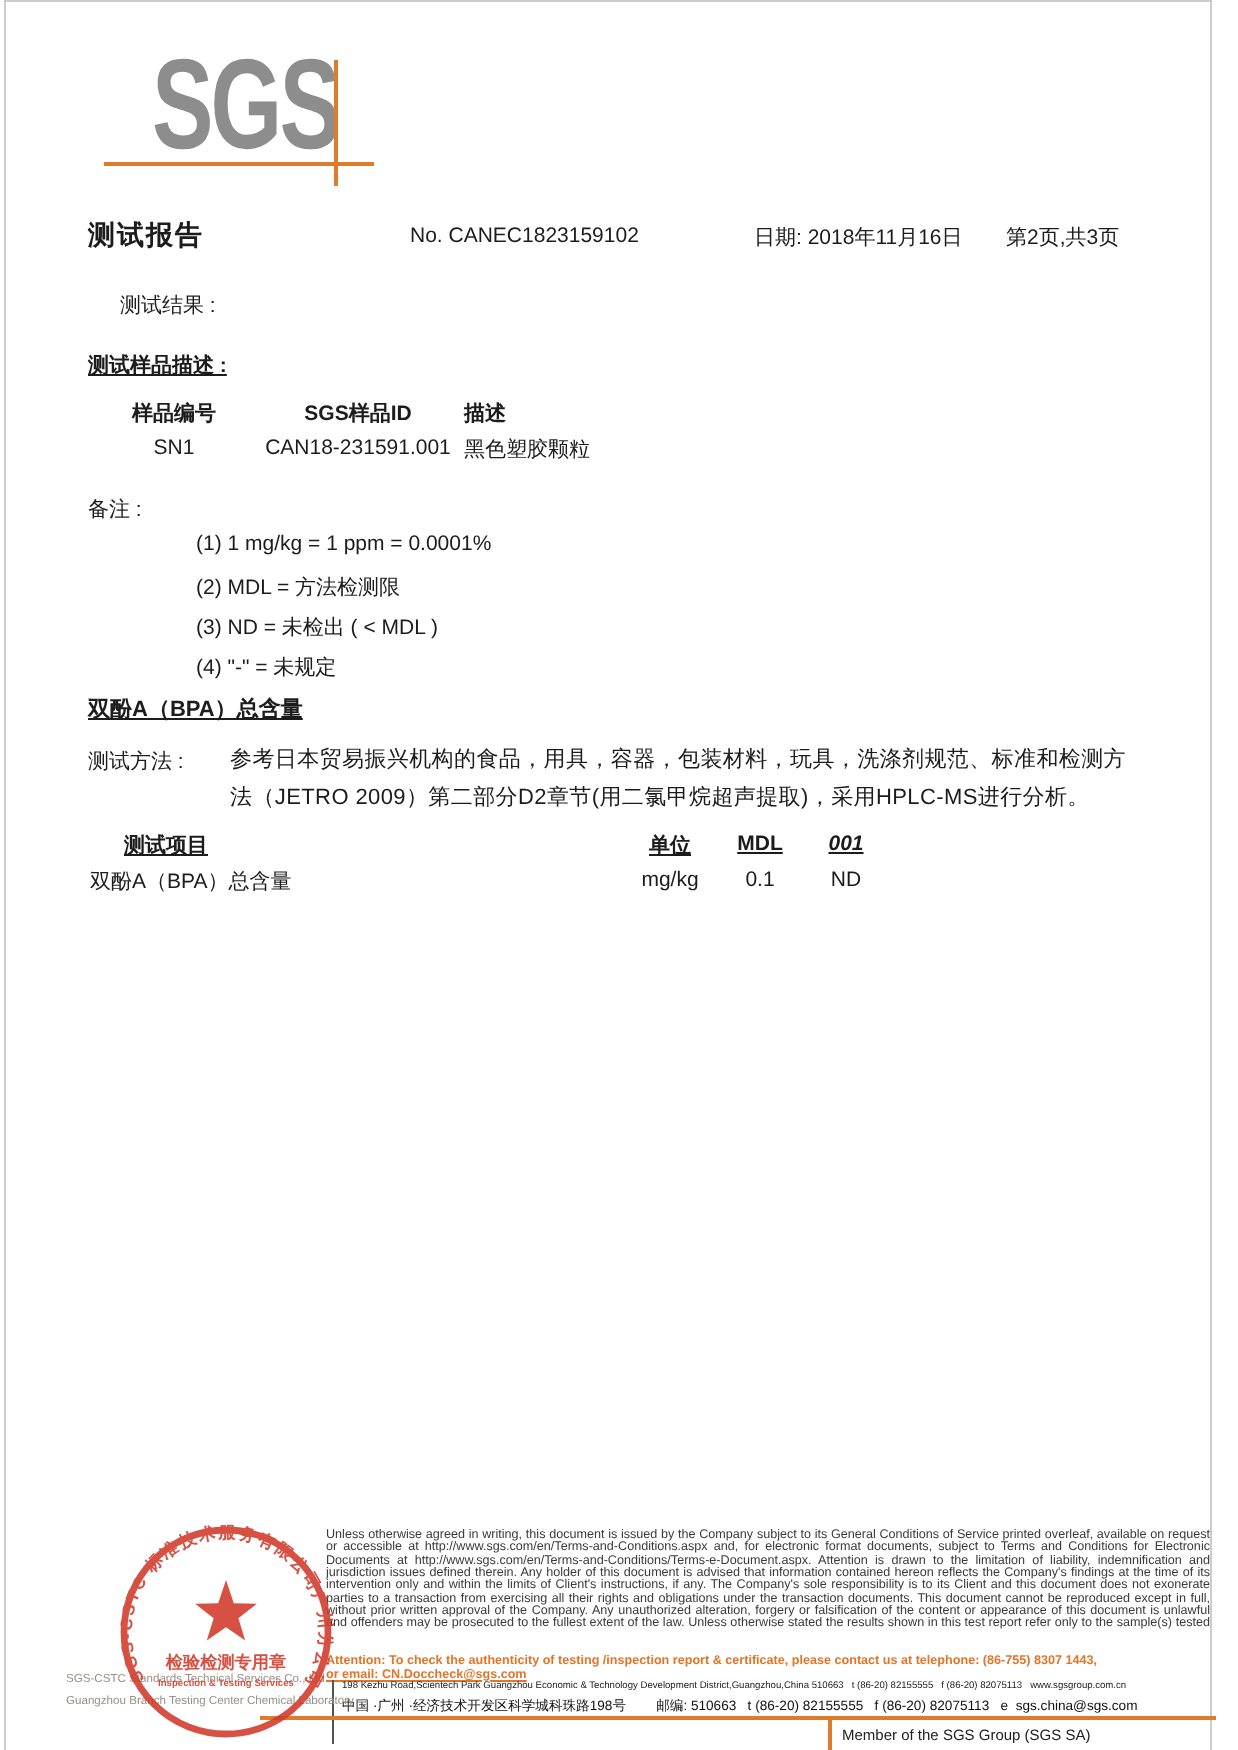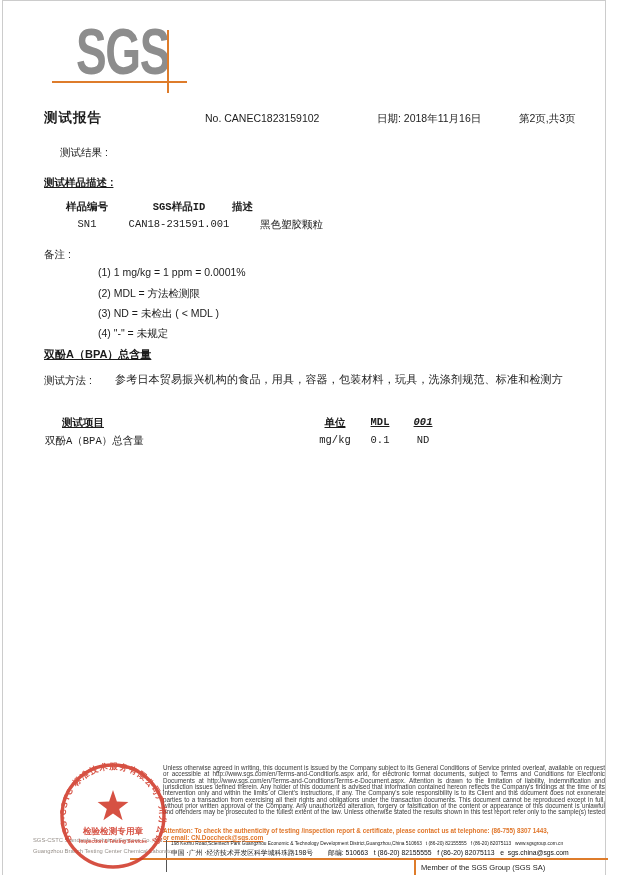--- a/index.html
+++ b/index.html
@@ -20,36 +20,36 @@
     color:#8d8d8d; letter-spacing:-2px; line-height:60px;
     transform:scaleX(0.72); transform-origin:left top; white-space:nowrap;
   }
   .logo-hline { position:absolute; left:52px; top:81px; width:135px; height:2px; background:#de7c2b; }
   .logo-vline { position:absolute; left:167px; top:30px; width:2px; height:63px; background:#de7c2b; }
 
   
   .title { position:absolute; left:44px; top:109px; font-size:13.5px; font-weight:bold; letter-spacing:1px; }
   .report-no { position:absolute; left:205px; top:112px; font-size:10.5px; }
   .report-date { position:absolute; left:377px; top:112px; font-size:10.5px; }
-  .report-pageinfo { position:absolute; left:503px; top:112px; font-size:10.5px;margin-left:16px; }
+  .report-pageinfo { position:absolute; left:503px; top:112px; font-size:10.5px; }
 
   .lbl { position:absolute; font-size:10.5px; }
   .b { font-weight:bold; }
   .u { text-decoration:underline; }
   .results-label { left:60px; top:146px; }
   .sample-desc-label { left:44px; top:176px; }
 
   
-  .cellc { position:absolute; font-size:10.5px; text-align:center;font-family:Liberation Mono, monospace; }
+  .cellc { position:absolute; font-size:10.5px; text-align:center; }
   .st-h1 { left:47px;  top:200px; width:80px;  font-weight:bold; }
   .st-h2 { left:124px; top:200px; width:110px; font-weight:bold; }
   .st-h3 { left:232px; top:200px; text-align:left; font-weight:bold; }
   .st-r1 { left:47px;  top:218px; width:80px; }
   .st-r2 { left:124px; top:218px; width:110px; }
-  .st-r3 { left:232px; top:218px; text-align:left;margin-left:28px; }
+  .st-r3 { left:232px; top:218px; text-align:left; }
 
   .remarks-label { left:44px; top:248px; }
   .note { position:absolute; left:98px; font-size:10.5px;text-align:right; }
   .note-1 { top:266px; } .note-2 { top:287px; } .note-3 { top:307px; } .note-4 { top:327px; }
 
   .bpa-title { left:44px; top:347px; font-size:11px; }
   .method-label { left:44px; top:374px; }
   .method-line { position:absolute; left:115px; font-size:11px; letter-spacing:0.2px; white-space:nowrap; }
   .method-1 { top:372px; } .method-2 { top:391px; }
 
@@ -119,20 +119,21 @@
 
   <div class="lbl remarks-label">备注 :</div>
   <div class="note note-1">(1) 1 mg/kg = 1 ppm = 0.0001%</div>
   <div class="note note-2">(2) MDL = 方法检测限</div>
   <div class="note note-3">(3) ND = 未检出 ( &lt; MDL )</div>
   <div class="note note-4">(4) "-" = 未规定</div>
 
   <div class="lbl b u bpa-title">双酚A（BPA）总含量</div>
   <div class="lbl method-label">测试方法 :</div>
   <div class="method-line method-1">参考日本贸易振兴机构的食品，用具，容器，包装材料，玩具，洗涤剂规范、标准和检测方</div>
+  <div class="method-line method-2">法（JETRO 2009）第二部分D2章节(用二氯甲烷超声提取)，采用HPLC-MS进行分析。</div>
 
   <div class="cellc rt-h1">测试项目</div>
   <div class="cellc rt-h2">单位</div>
   <div class="cellc rt-h3">MDL</div>
   <div class="cellc rt-h4">001</div>
   <div class="cellc rt-c1">双酚A（BPA）总含量</div>
   <div class="cellc rt-c2">mg/kg</div>
   <div class="cellc rt-c3">0.1</div>
   <div class="cellc rt-c4">ND</div>
 

